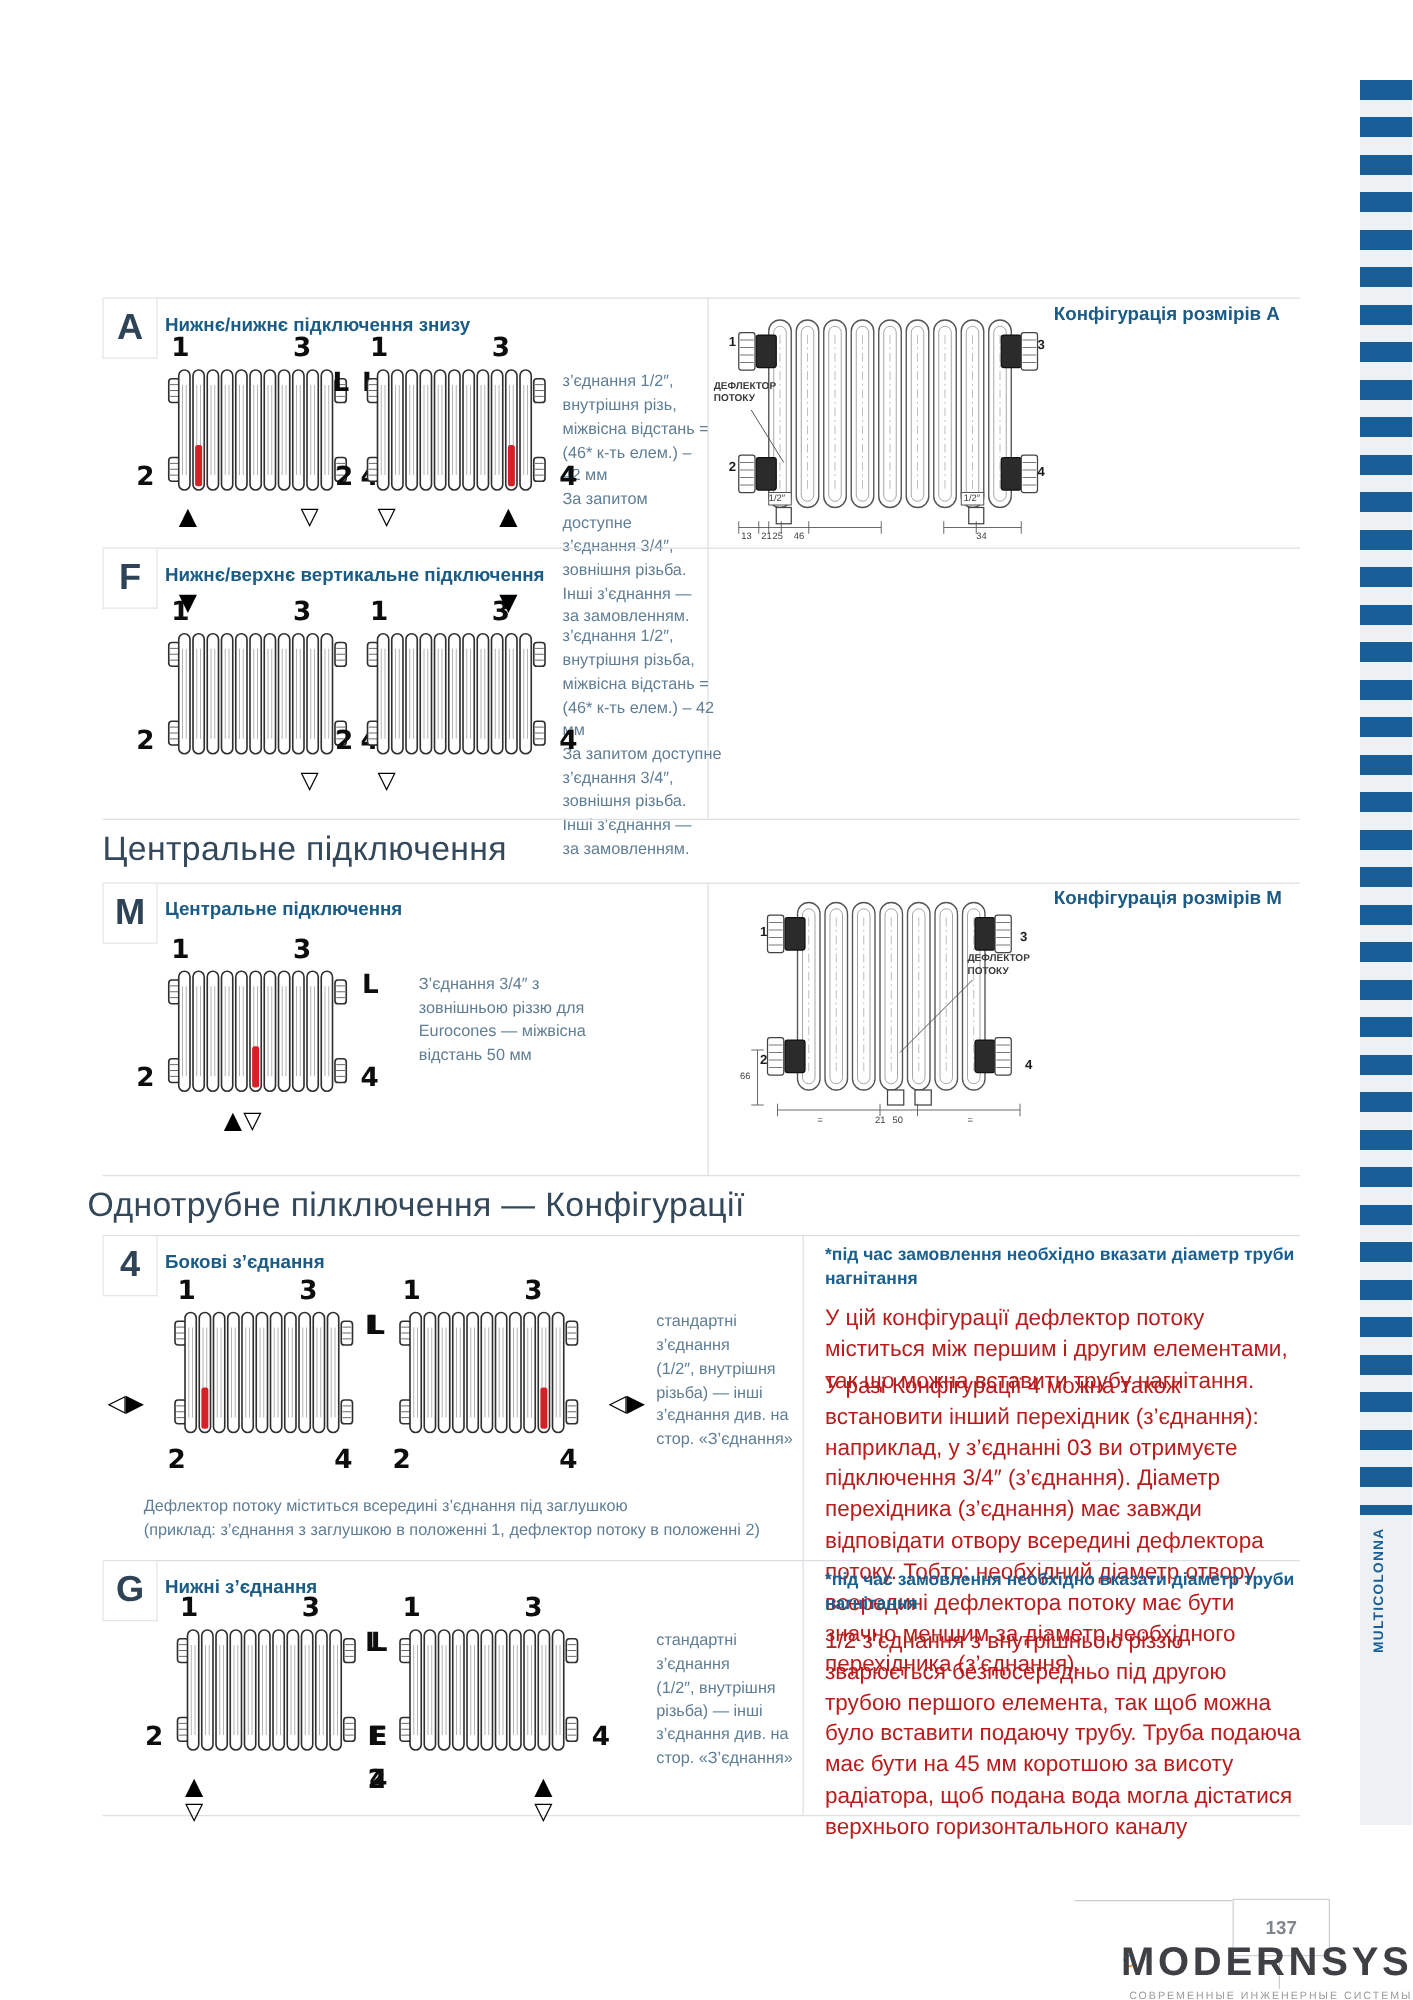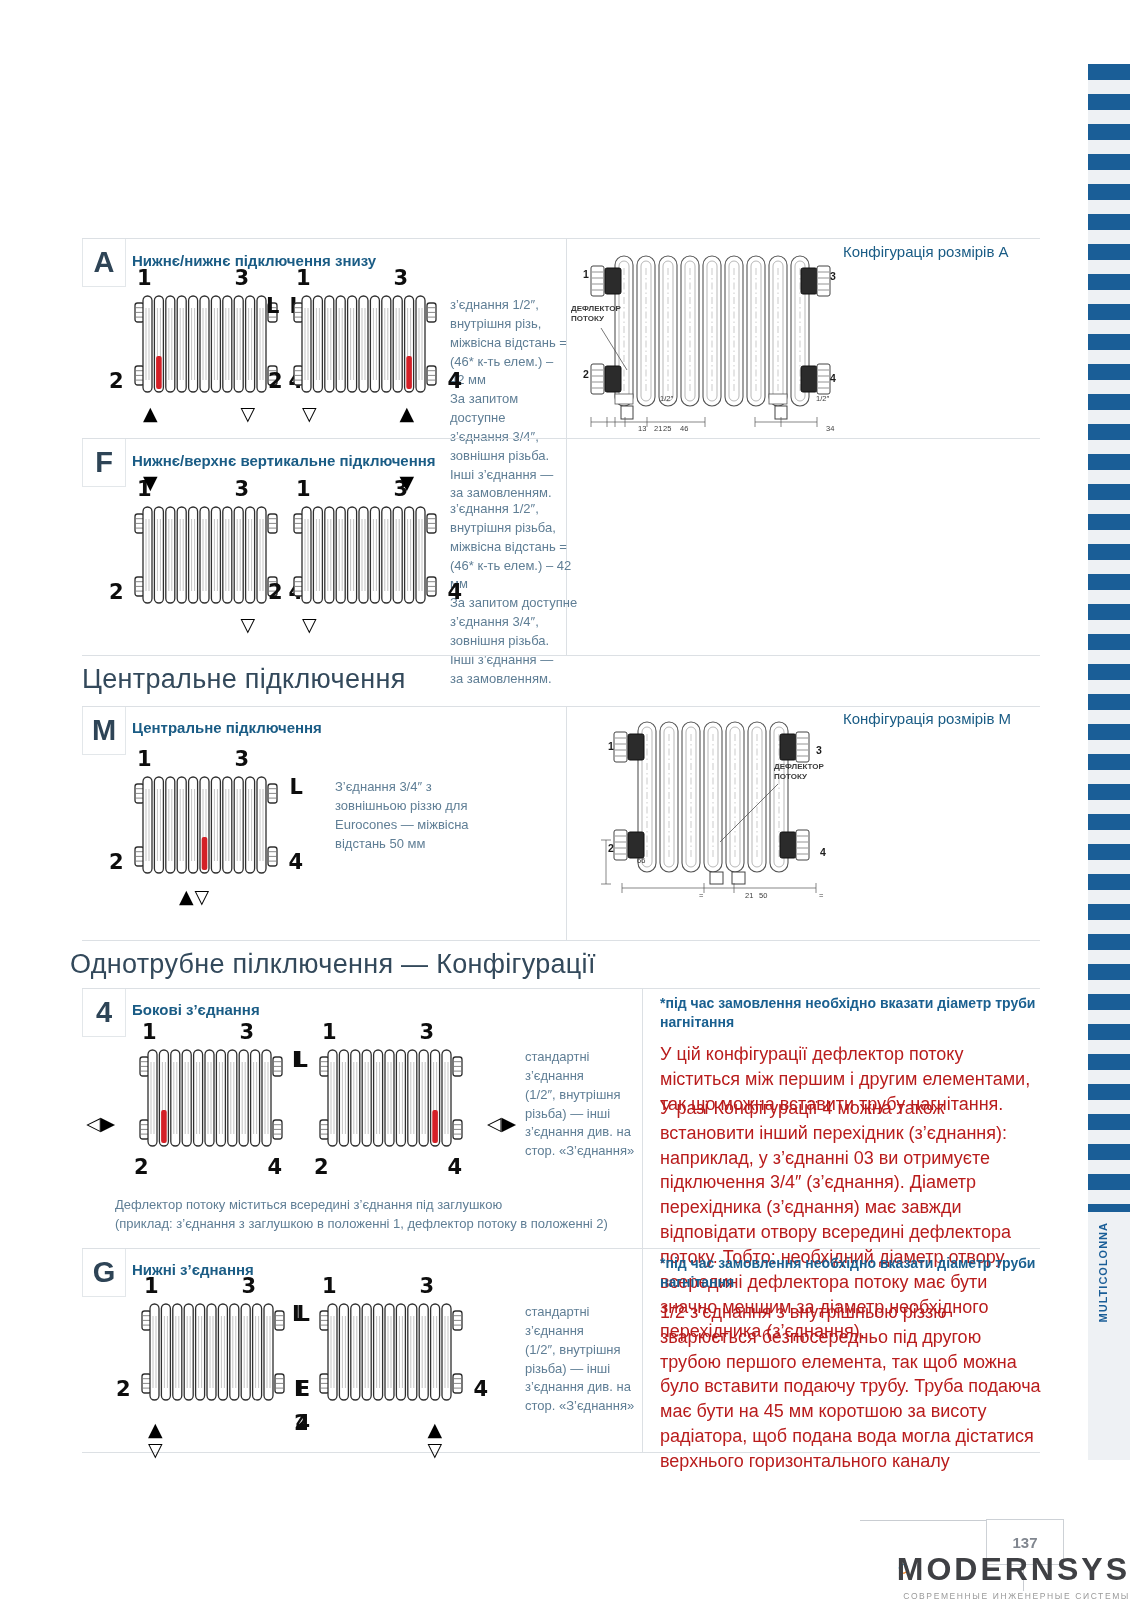--- a/index.html
+++ b/index.html
@@ -8,21 +8,21 @@
   .hline{position:absolute;height:1px;background:#dcе0e4;background:#dce0e4;}
   .vline{position:absolute;width:1px;background:#dce0e4;}
   .badge{position:absolute;width:42px;height:47px;background:#fff;border:1px solid #e3e7ea;border-top:none;
          display:flex;align-items:center;justify-content:center;
          font-size:29px;font-weight:bold;color:#2e4456;}
   .sec-title{position:absolute;font-size:15px;font-weight:bold;color:#1a5c85;}
   .big-h{position:absolute;font-size:27px;font-weight:400;color:#33495b;letter-spacing:.3px;}
   .note{position:absolute;font-size:13px;line-height:1.45;color:#5f7e95;white-space:pre-line;}
   .rhead{position:absolute;font-size:14px;font-weight:bold;color:#1a6090;line-height:1.35;}
   .rtext{position:absolute;font-size:18px;color:#b91c1c;line-height:1.38;}
-  .draw-title{position:absolute;font-size:15px;font-weight:normal;color:#1a5c85;}
+  .draw-title{position:absolute;font-size:15px;font-weight:bold;color:#1a5c85;}
   
   .diagram{position:absolute;width:146px;height:100px;}
   .dlab{position:absolute;font-weight:bold;font-size:21px;color:#0d0d0d;line-height:1;
         font-family:"DejaVu Sans",sans-serif;}
   .darrow{position:absolute;font-size:19px;color:#000;line-height:1.05;
         font-family:"DejaVu Sans",sans-serif;}
   .pos-tl{left:4px;top:-26px}.pos-tr{right:30px;top:-26px}
   .pos-sr{right:-24px;top:2px}.pos-sl{left:-26px;top:2px}
   .pos-bl{left:-24px;bottom:2px}.pos-br{right:-24px;bottom:2px}
   .pos-blb{left:-4px;bottom:-30px}.pos-brb{right:2px;bottom:-30px}
@@ -30,21 +30,21 @@
   .pos-ar-bl{left:10px;bottom:-30px}.pos-ar-br{right:24px;bottom:-30px}
   .pos-ar-al{left:10px;top:-32px}.pos-ar-ar{right:24px;top:-32px}
   .pos-ar-bc{left:46px;bottom:-32px;letter-spacing:1px}
   .pos-ar-ml{left:-52px;bottom:14px}.pos-ar-mr{right:-52px;bottom:14px}
   .pos-ar-sbl{left:8px;bottom:-58px;white-space:pre-line;text-align:center}
   .pos-ar-sbr{right:22px;bottom:-58px;white-space:pre-line;text-align:center}
   
   .tech{position:absolute;width:250px;height:190px;}
   .tech svg{position:absolute;left:0;top:0;}
   .tlab{position:absolute;font-size:8px;font-weight:bold;color:#3a3a3a;white-space:pre-line;line-height:1.25;}
-  .dim{position:absolute;font-size:7.5px;color:#3d3d3d;padding-left:45px;}
+  .dim{position:absolute;font-size:7.5px;color:#3d3d3d;}
   .corner{position:absolute;font-size:10.5px;font-weight:bold;color:#1c1c1c;}
   
   .stripes{position:absolute;left:1088px;top:64px;width:42px;height:1148px;
            background:repeating-linear-gradient(180deg,#1a5e97 0 16px,#eef1f4 16px 30px);}
   .side-panel{position:absolute;left:1088px;top:1212px;width:42px;height:248px;background:#eef1f4;}
   .side-label{position:absolute;left:1097px;top:1222px;writing-mode:vertical-rl;transform:rotate(180deg);
               font-size:11px;font-weight:bold;color:#1a5e97;letter-spacing:1px;}
   
   .pagebox{position:absolute;left:986px;top:1519px;width:76px;height:44px;border:1px solid #cdd1d6;
            display:flex;align-items:center;justify-content:center;font-size:15px;font-weight:bold;color:#80868f;background:#fff;}

